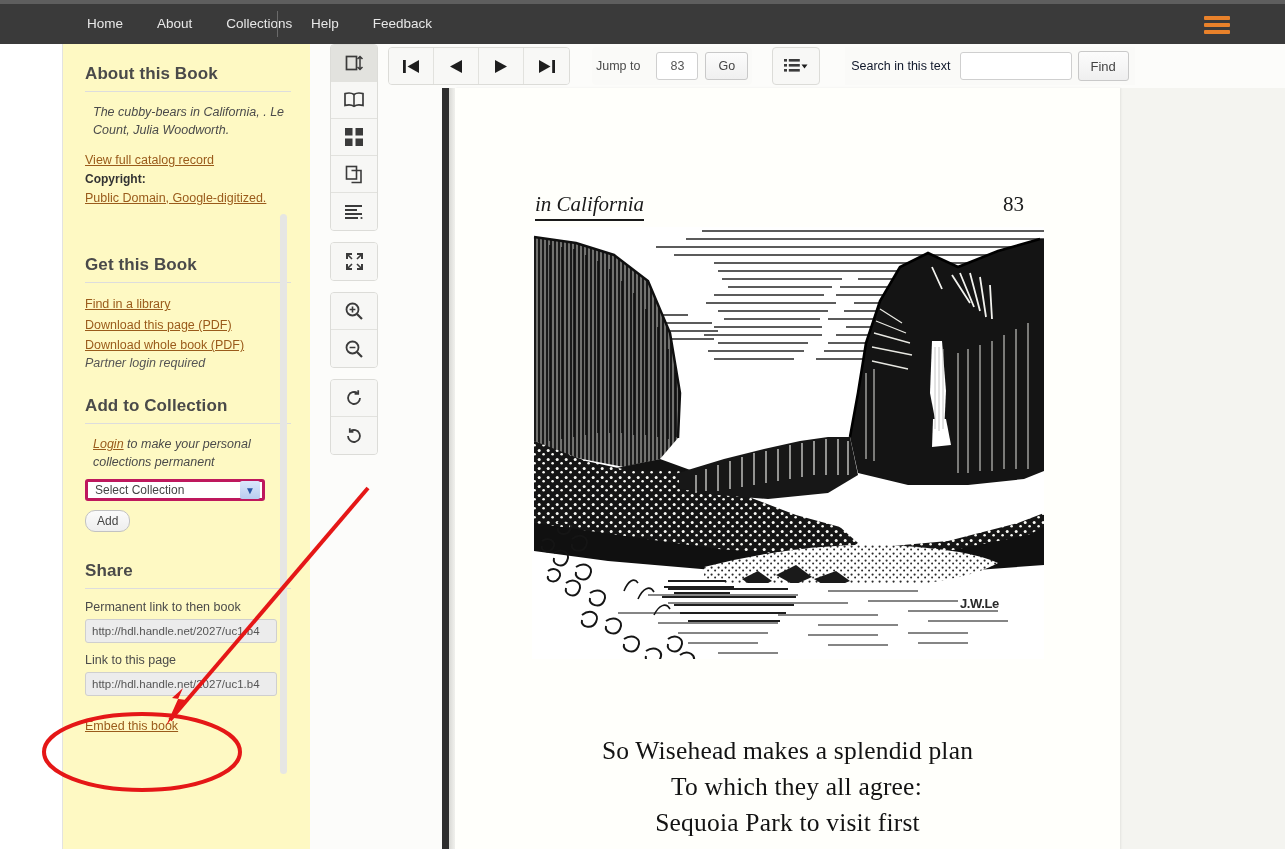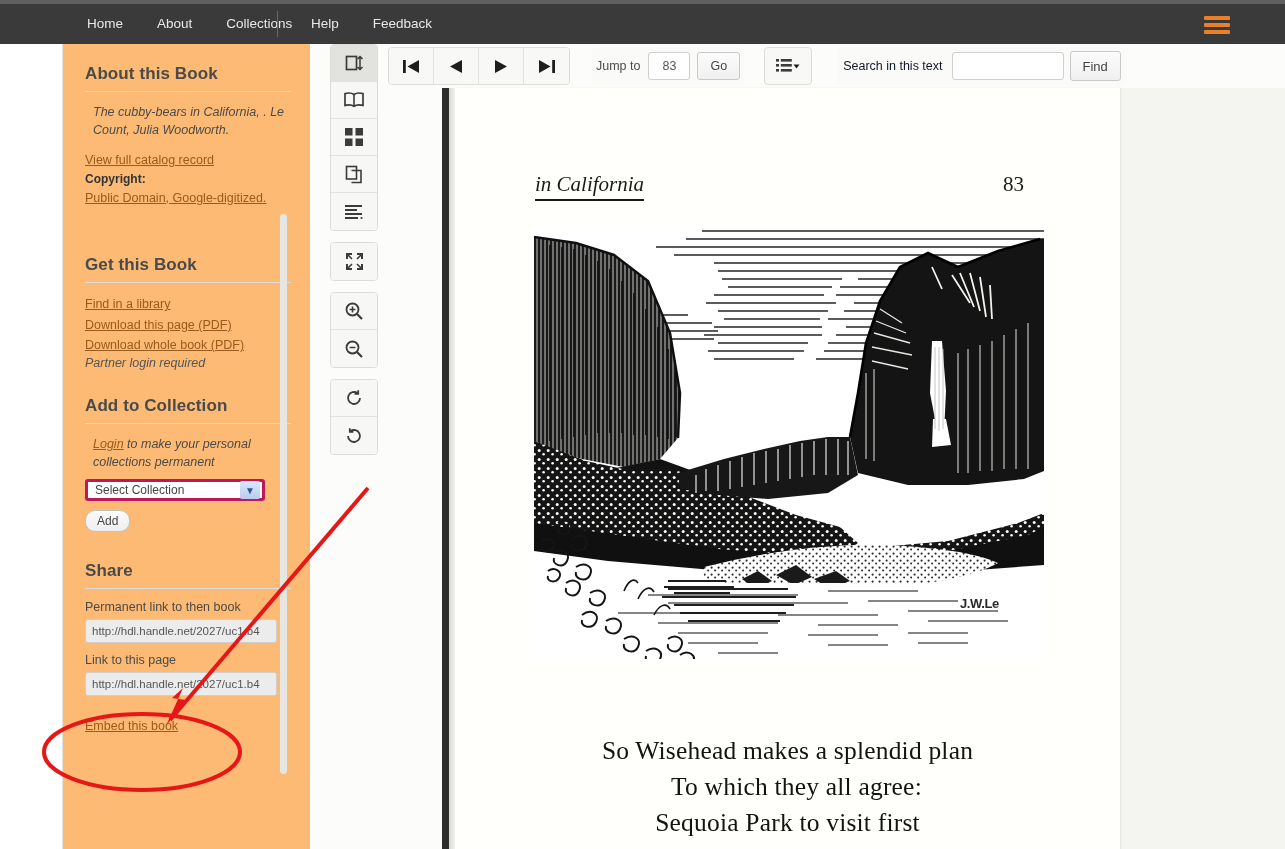--- a/index.html
+++ b/index.html
@@ -30,21 +30,21 @@
   .nav-secondary a { line-height:26px; }
   .hamburger {
     position:absolute; right:55px; top:12px; width:26px; height:18px;
     display:flex; flex-direction:column; justify-content:space-between; cursor:pointer;
   }
   .hamburger span { display:block; height:4px; background:#e8812a; border-radius:1px; }
 
   
   .sidebar {
     position:absolute; left:62px; top:44px; width:252px; height:805px;
-    background:#fdba74; border-left:1px solid #e3e3e0; border-right:1px solid #e3e3e0;
+    background:#fef9c3; border-left:1px solid #e3e3e0; border-right:1px solid #e3e3e0;
     overflow:hidden;
   }
   .sb-inner { padding: 10px 22px 0 22px; }
   .sb-h2 {
     font-size:17px; font-weight:bold; color:#4a4a4a;
     margin: 10px 0 7px 0; padding:0;
     letter-spacing:0.1px;
   }
   .sb-rule { border:0; border-top:1px solid #ddd; margin:0 0 11px 0; }
   .sb-text { font-size:12.5px; color:#4b4b4b; line-height:1.45; margin:0 0 11px 8px;font-style:italic; }
@@ -117,21 +117,21 @@
   .tb-btn {
     width:45px; height:36px; display:flex; align-items:center; justify-content:center;
     border-right:1px solid #e2e2de; cursor:pointer; background:#f8f8f6;
   }
   .tb-group .tb-btn:last-child { border-right:none; }
 
   .jump-group {
     margin-left:22px; display:flex; align-items:center; height:38px;
     background:#fafaf8; padding: 0 4px; border-radius:4px;
   }
-  .jump-label { font-size:12.5px; color:#4b4b4b; margin-right:8px; }
+  .jump-label { font-size:12.5px; color:#4b4b4b; margin-right:16px; }
   .jump-input {
     width:42px; height:28px; text-align:center; font-size:12.5px; color:#555;
     border:1px solid #cfcfcf; border-radius:3px; background:#fff;
     font-family:"Liberation Sans", sans-serif;
   }
   .go-btn {
     margin-left:7px; height:28px; padding:0 12px; font-size:12.5px; color:#444;
     background:linear-gradient(#fcfcfc,#f0f0f0); border:1px solid #c9c9c9;
     border-radius:3px; cursor:pointer; font-family:"Liberation Sans", sans-serif;
   }
@@ -167,21 +167,21 @@
   }
   .page-area {
     position:absolute; left:145px; top:44px; width:830px; height:805px;
     background:#f4f4f0;
   }
   .page-sheet {
     position:absolute; left:0px; top:0px; width:665px; height:805px;
     background:#fffffb; box-shadow: 1px 0 2px rgba(0,0,0,0.07);
   }
   .pg-header {
-    position:absolute; top:84px; left:0; width:665px; height:26px;
+    position:absolute; top:104px; left:0; width:665px; height:26px;
   }
   .pg-running {
     position:absolute; left:80px; top:0;
     font-family:"Liberation Serif", serif; font-style:italic;
     font-size:21px; color:#1a1a1a;
     border-bottom:2px solid #1a1a1a; padding-bottom:2px;
   }
   .pg-number {
     position:absolute; right:96px; top:0;
     font-family:"Liberation Serif", serif; font-size:21px; color:#1a1a1a;

